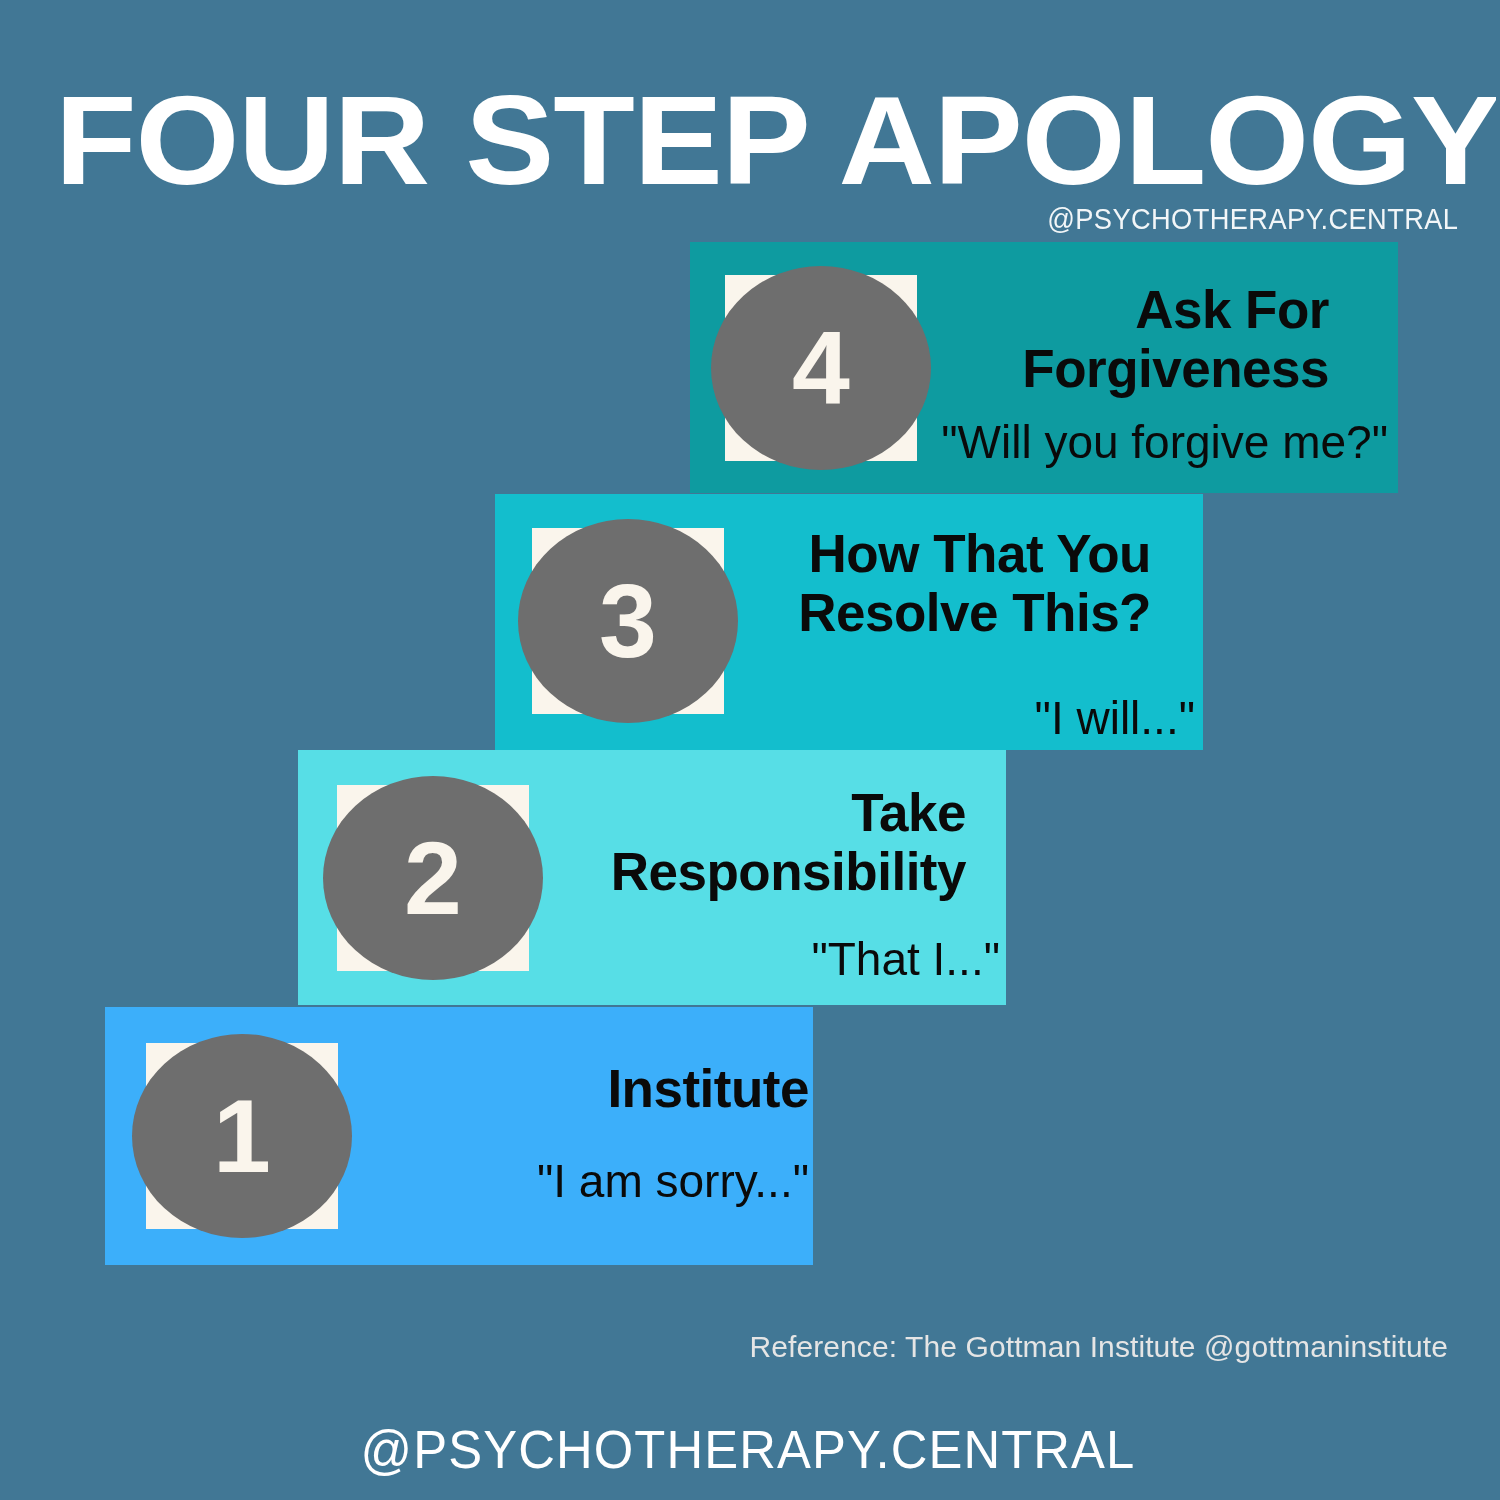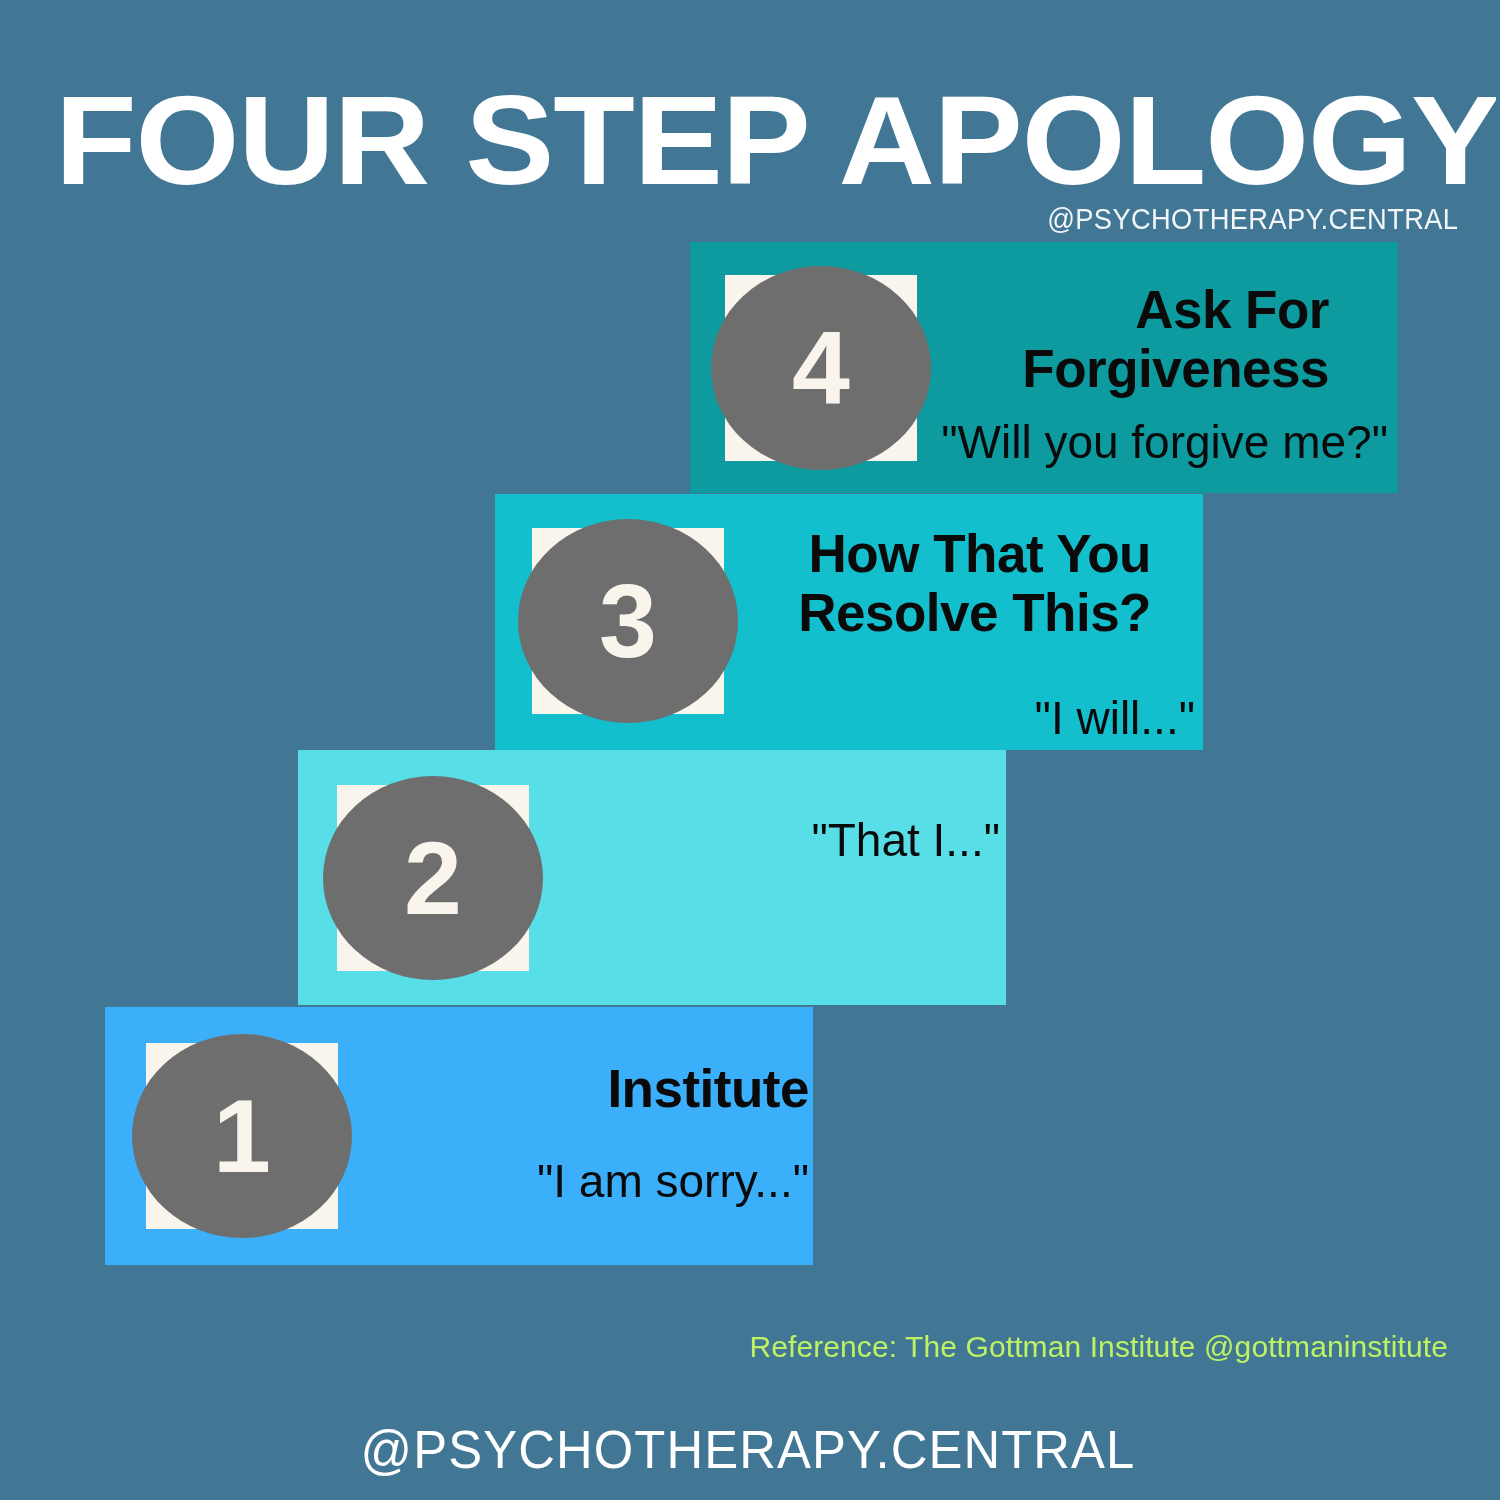--- a/index.html
+++ b/index.html
@@ -92,21 +92,21 @@
     font-weight: 400;
     line-height: 1.1;
     margin: 0;
   }
 
   
   .reference {
     position: absolute;
     right: 48px;
     top: 1330px;
-    color: #bef264;
+    color: #e5e5e5;
     font-size: 30px;
     font-weight: 400;
     letter-spacing: 0.1px;
     font-family: "Liberation Sans", sans-serif;
     white-space: nowrap;
   }
 
   .handle-bottom {
     position: absolute;
     left: 0;
@@ -155,20 +155,21 @@
     </div>
   </div>
 
   <div class="card" style="left:298px; top:750px; width:708px; height:255px; background:#57DEE6;">
     <div class="badge" style="left:39px; top:35px; width:192px; height:186px;">
       <div class="circle" style="left:-14px; top:-9px; width:220px; height:204px; font-size:104px;">
         <span>2</span>
       </div>
     </div>
     <div class="card-text" style="left:254px; top:33px; width:448px;">
+      <p class="card-heading" style="font-size:53px; width:380px; margin:0 auto;">Take Responsibility</p>
       <p class="card-quote" style="font-size:46px; margin-top:32px;">"That I..."</p>
     </div>
   </div>
 
   <div class="card" style="left:105px; top:1007px; width:708px; height:258px; background:#3CAFFA;">
     <div class="badge" style="left:41px; top:36px; width:192px; height:186px;">
       <div class="circle" style="left:-14px; top:-9px; width:220px; height:204px; font-size:104px;">
         <span>1</span>
       </div>
     </div>

